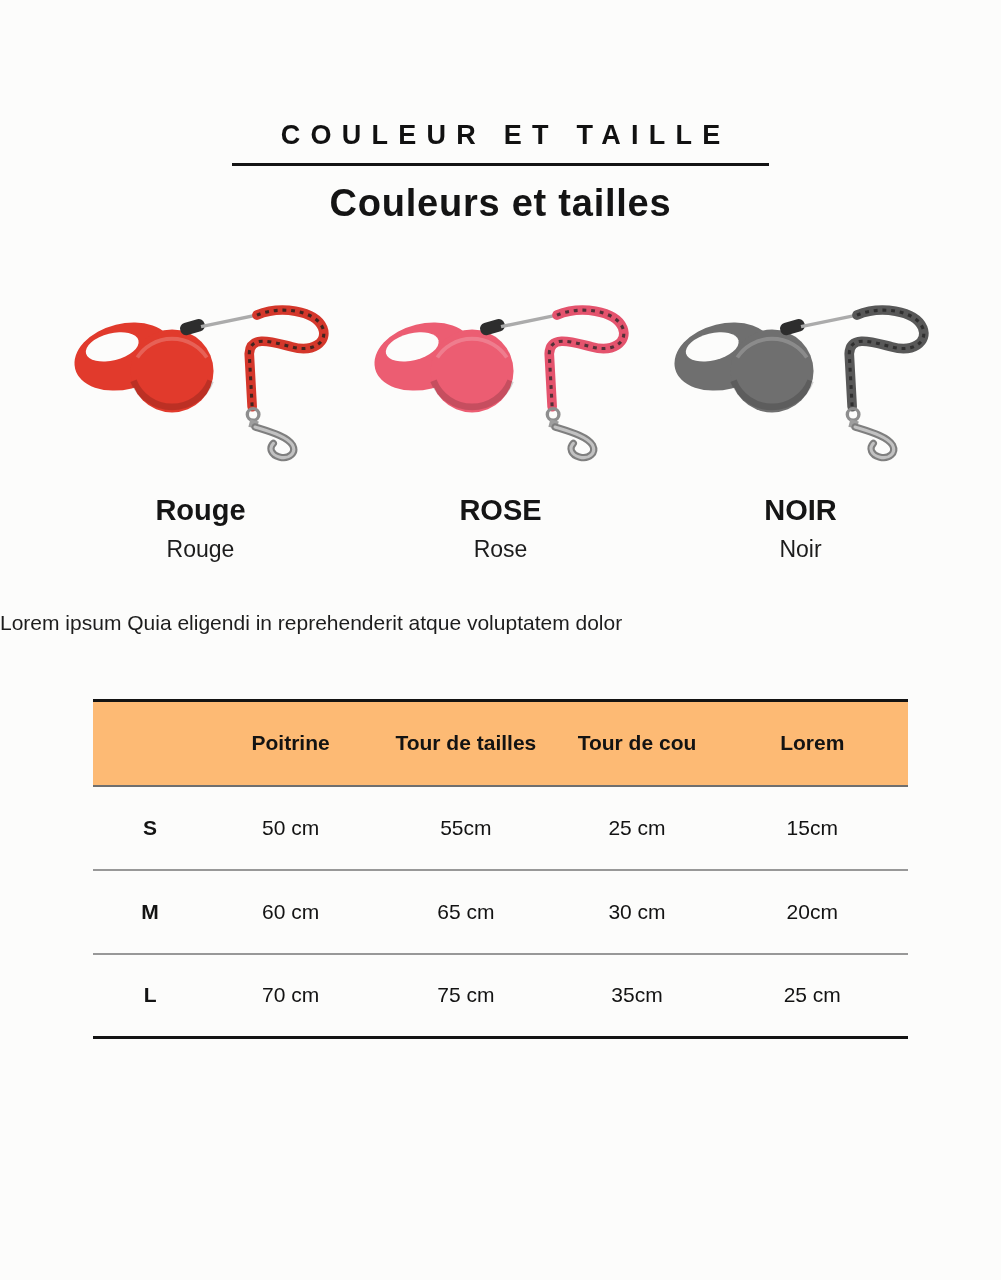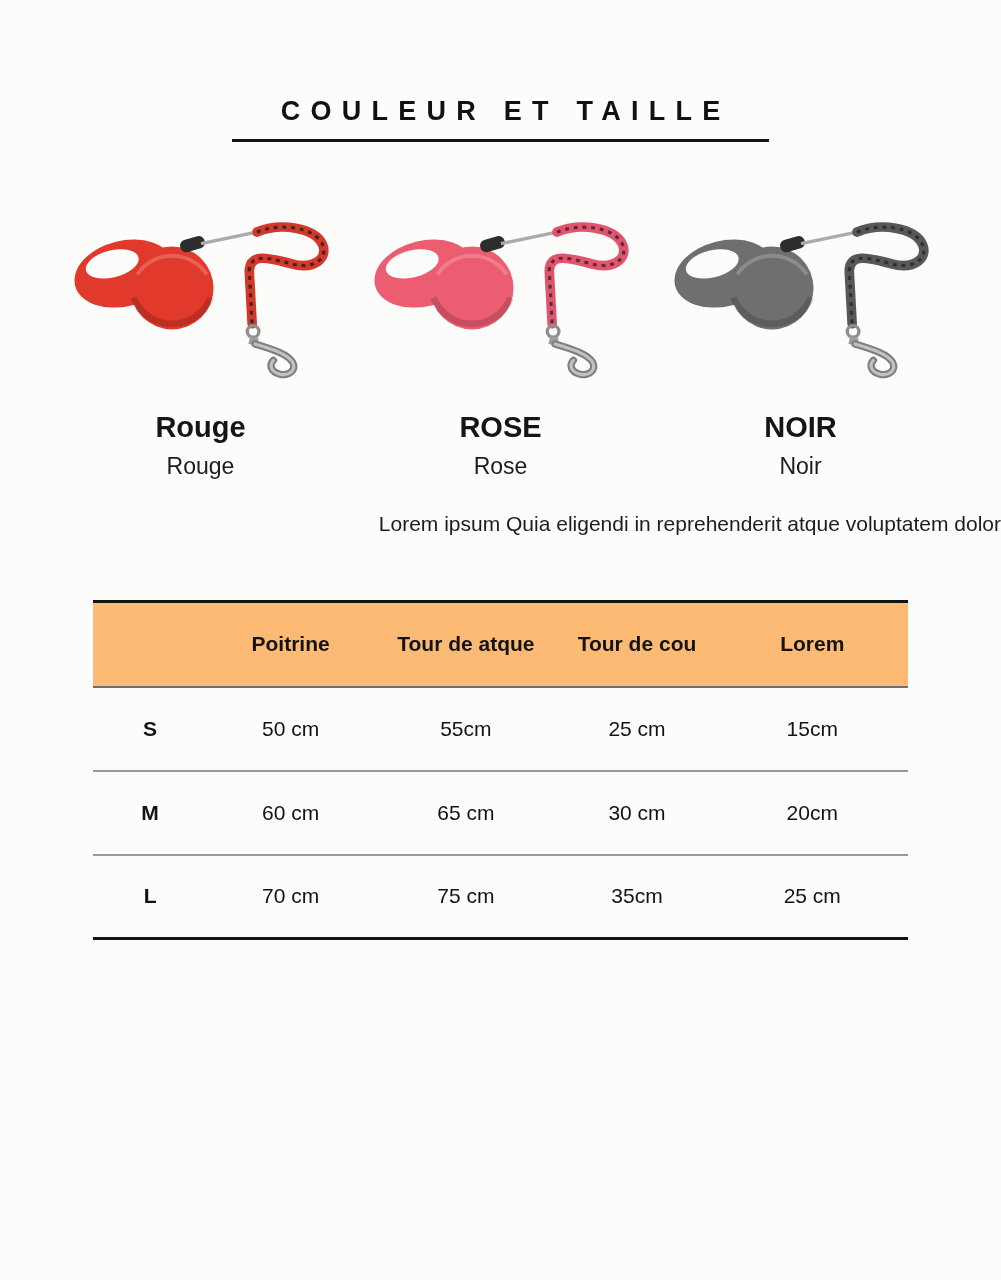--- a/index.html
+++ b/index.html
@@ -3,21 +3,21 @@
 <meta charset="utf-8">
 <style>
   * { box-sizing: border-box; margin: 0; padding: 0; }
   html, body { width: 1001px; height: 1280px; }
   body {
     background: #fcfcfb;
     font-family: "Liberation Sans", "DejaVu Sans", sans-serif;
     color: #121212;
     overflow: hidden;
   }
-  .page { width: 1001px; padding-top: 96px; }
+  .page { width: 1001px; padding-top: 120px; }
 
   
   .kicker {
     text-align: center;
     font-size: 27px;
     font-weight: 800;
     letter-spacing: 0.38em;
     text-indent: 0.38em; 
     color: #111;
   }
@@ -53,24 +53,24 @@
   }
   .variant-subname {
     font-size: 23px;
     font-weight: 400;
     margin-top: 9px;
     color: #1c1c1c;
   }
 
   
   .description {
-    text-align: right;
+    text-align: left;
     font-size: 21px;
     color: #1d1d1d;
-    margin-top: 32px;
+    margin-top: 48px;
   }
 
   
   table.size-table {
     width: 815px;
     margin: 64px auto 0;
     border-collapse: collapse;
     border-top: 3px solid #131313;
     border-bottom: 3px solid #131313;
     table-layout: fixed;
@@ -110,20 +110,21 @@
     color: #1d1d1d;
   }
 </style>
 </head>
 <body>
 
 <div class="page">
 
   <div class="kicker">COULEUR ET TAILLE</div>
   <div class="kicker-underline"></div>
+  <h2 class="page-title">Couleurs et tailles</h2>
 
   <div class="variants">
 
     <div class="variant" style="--body: #e13a2c; --strap: #d4372b; --stripe: #42241f;">
       <svg viewBox="0 0 300 200" width="290" height="193">
         <g transform="rotate(-14 70 70)">
             <ellipse cx="70" cy="70" rx="52" ry="34" style="fill:var(--body)"></ellipse>
           </g>
         <g transform="rotate(-14 58 60)">
             <ellipse cx="58" cy="60" rx="28" ry="14" style="fill:#fcfcfb"></ellipse>
@@ -201,21 +202,21 @@
       <col class="c0">
         <col class="c1">
         <col class="c2">
         <col class="c3">
         <col class="c4">
     </colgroup>
     <thead>
       <tr>
         <th></th>
         <th>Poitrine</th>
-        <th>Tour de atque</th>
+        <th>Tour de tailles</th>
         <th>Tour de cou</th>
         <th>Lorem</th>
       </tr>
     </thead>
     <tbody>
       <tr>
         <td class="size-label">S</td>
         <td>50 cm</td>
         <td>55cm</td>
         <td>25 cm</td>

